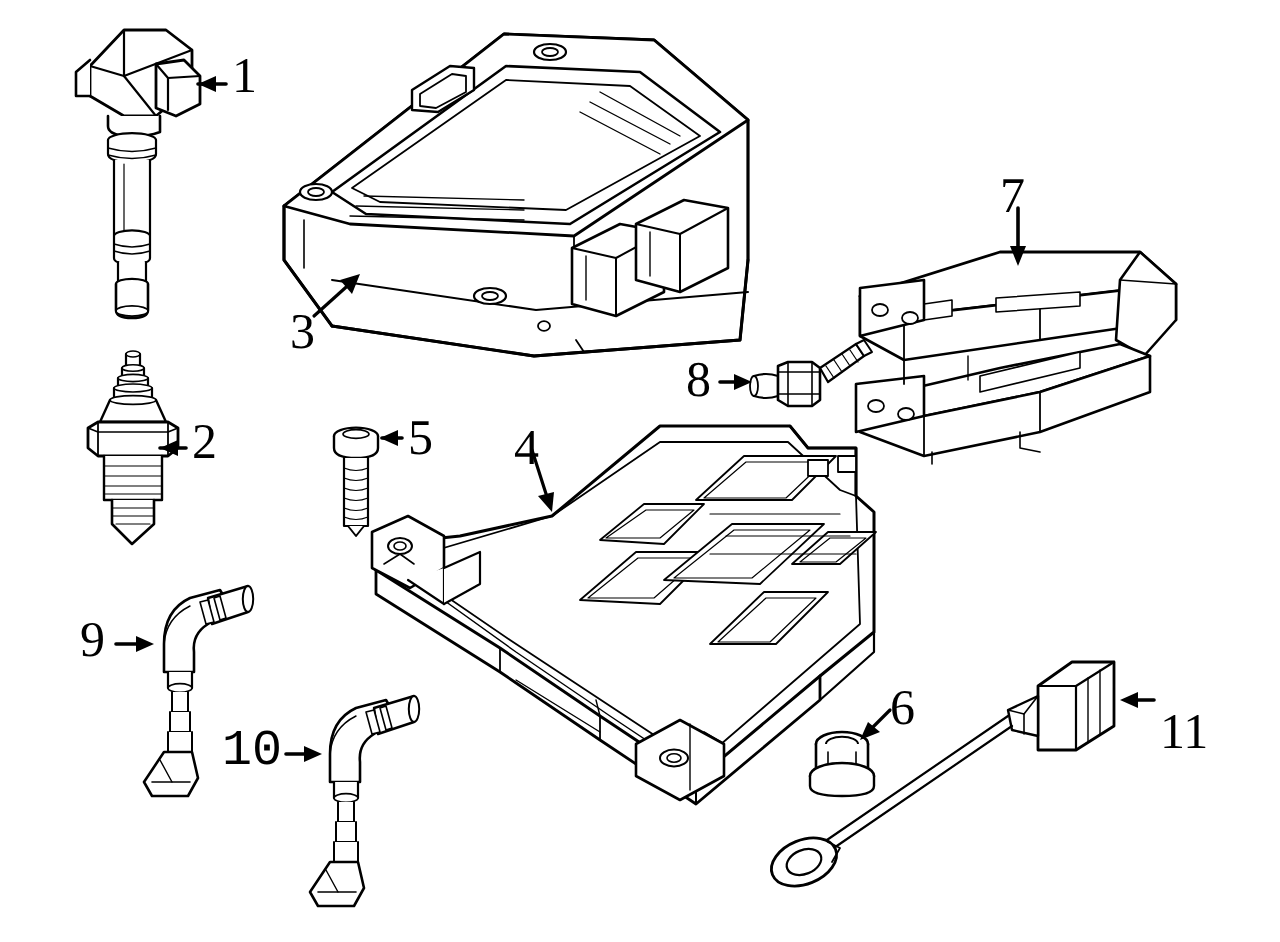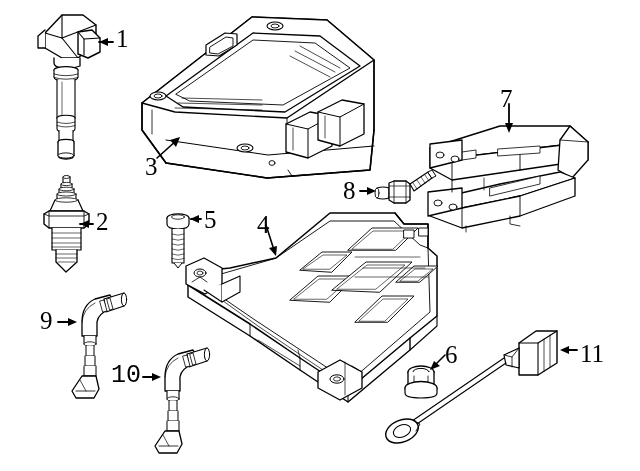--- a/index.html
+++ b/index.html
@@ -422,15 +422,15 @@
   <div class="callout-num" style="left:116px; top:26px;">1</div>
   <div class="callout-num" style="left:96px; top:209px;">2</div>
   <div class="callout-num" style="left:145px; top:154px;">3</div>
   <div class="callout-num" style="left:257px; top:212px;">4</div>
   <div class="callout-num" style="left:204px; top:207px;">5</div>
   <div class="callout-num" style="left:445px; top:342px;">6</div>
   <div class="callout-num" style="left:500px; top:86px;">7</div>
   <div class="callout-num" style="left:343px; top:178px;">8</div>
   <div class="callout-num" style="left:40px; top:308px;">9</div>
   <div class="callout-num" style="left:111px; top:363px;font-family:Liberation Mono, monospace;">10</div>
-  <div class="callout-num" style="left:580px; top:341px;">11</div>
+  <div class="callout-num" style="left:580px; top:354px;">11</div>
 
 </div>
 
 </body></html>

